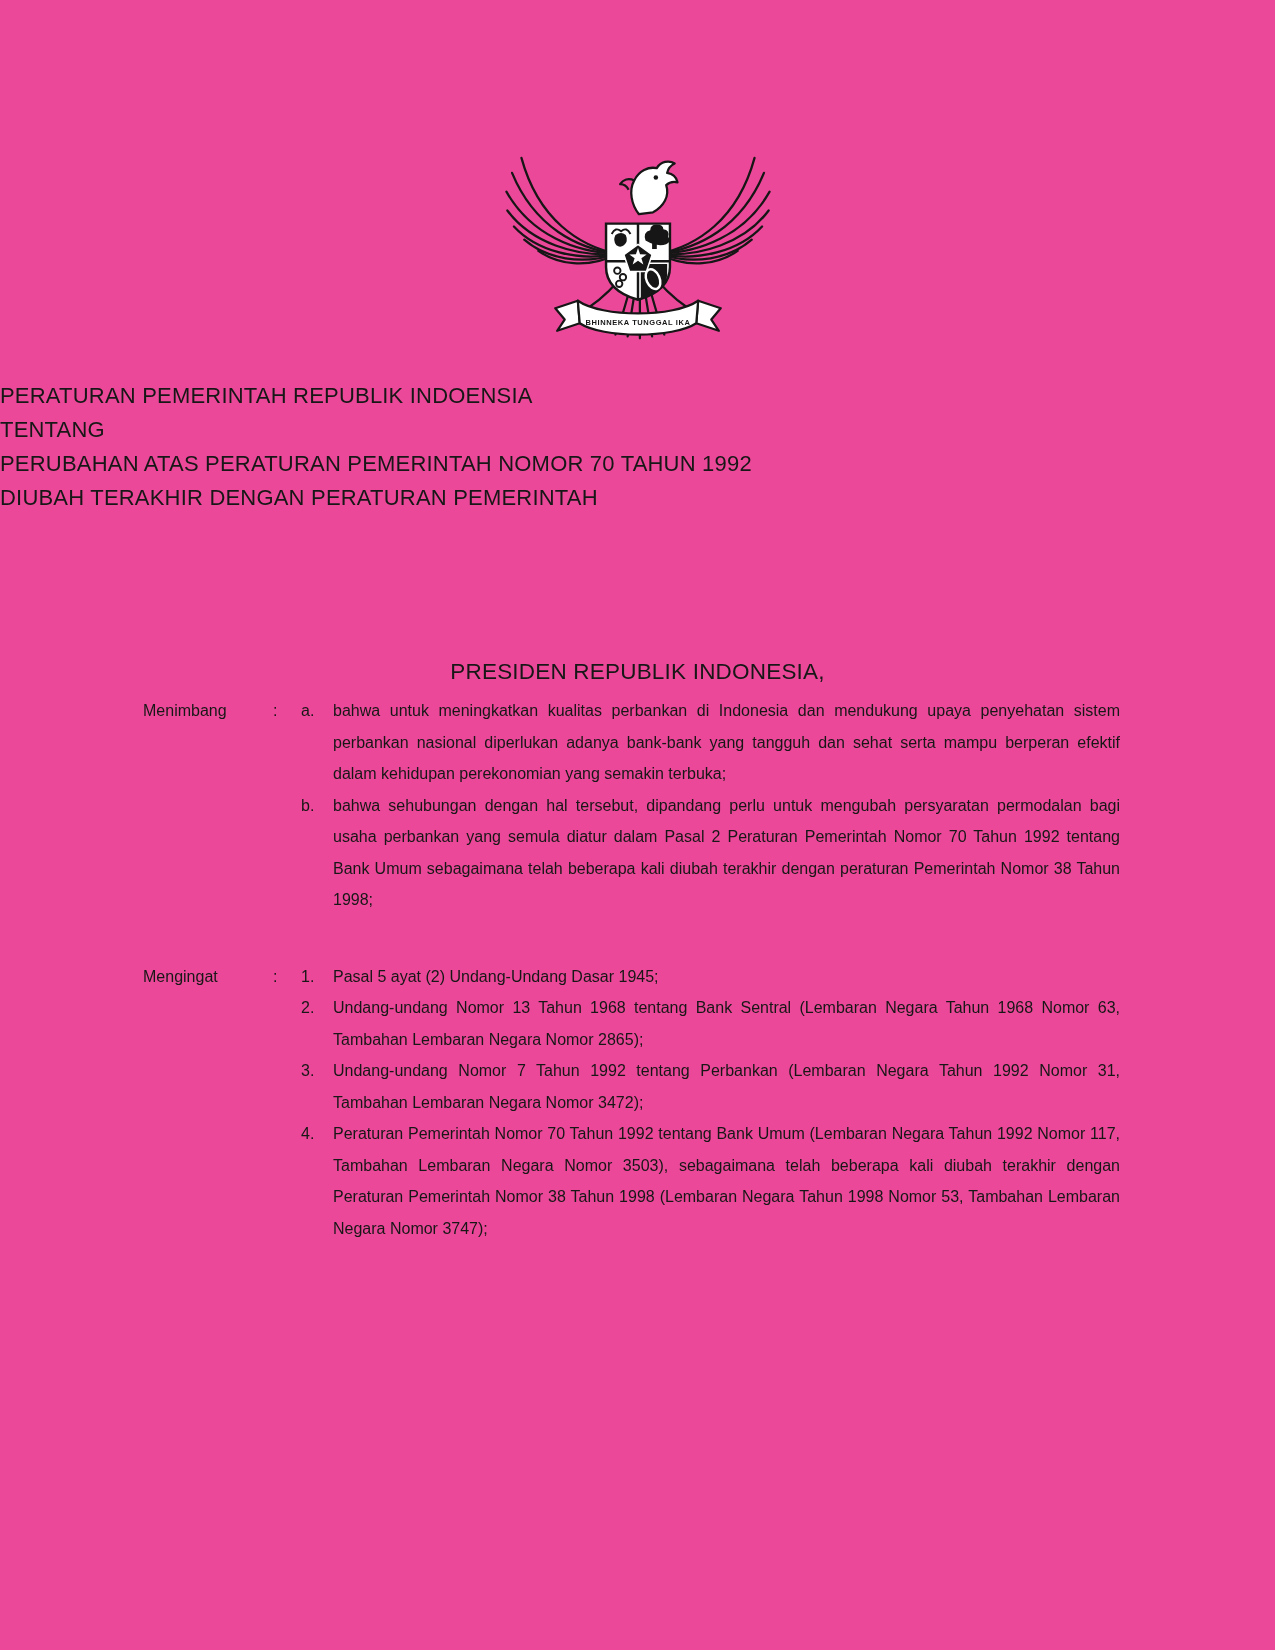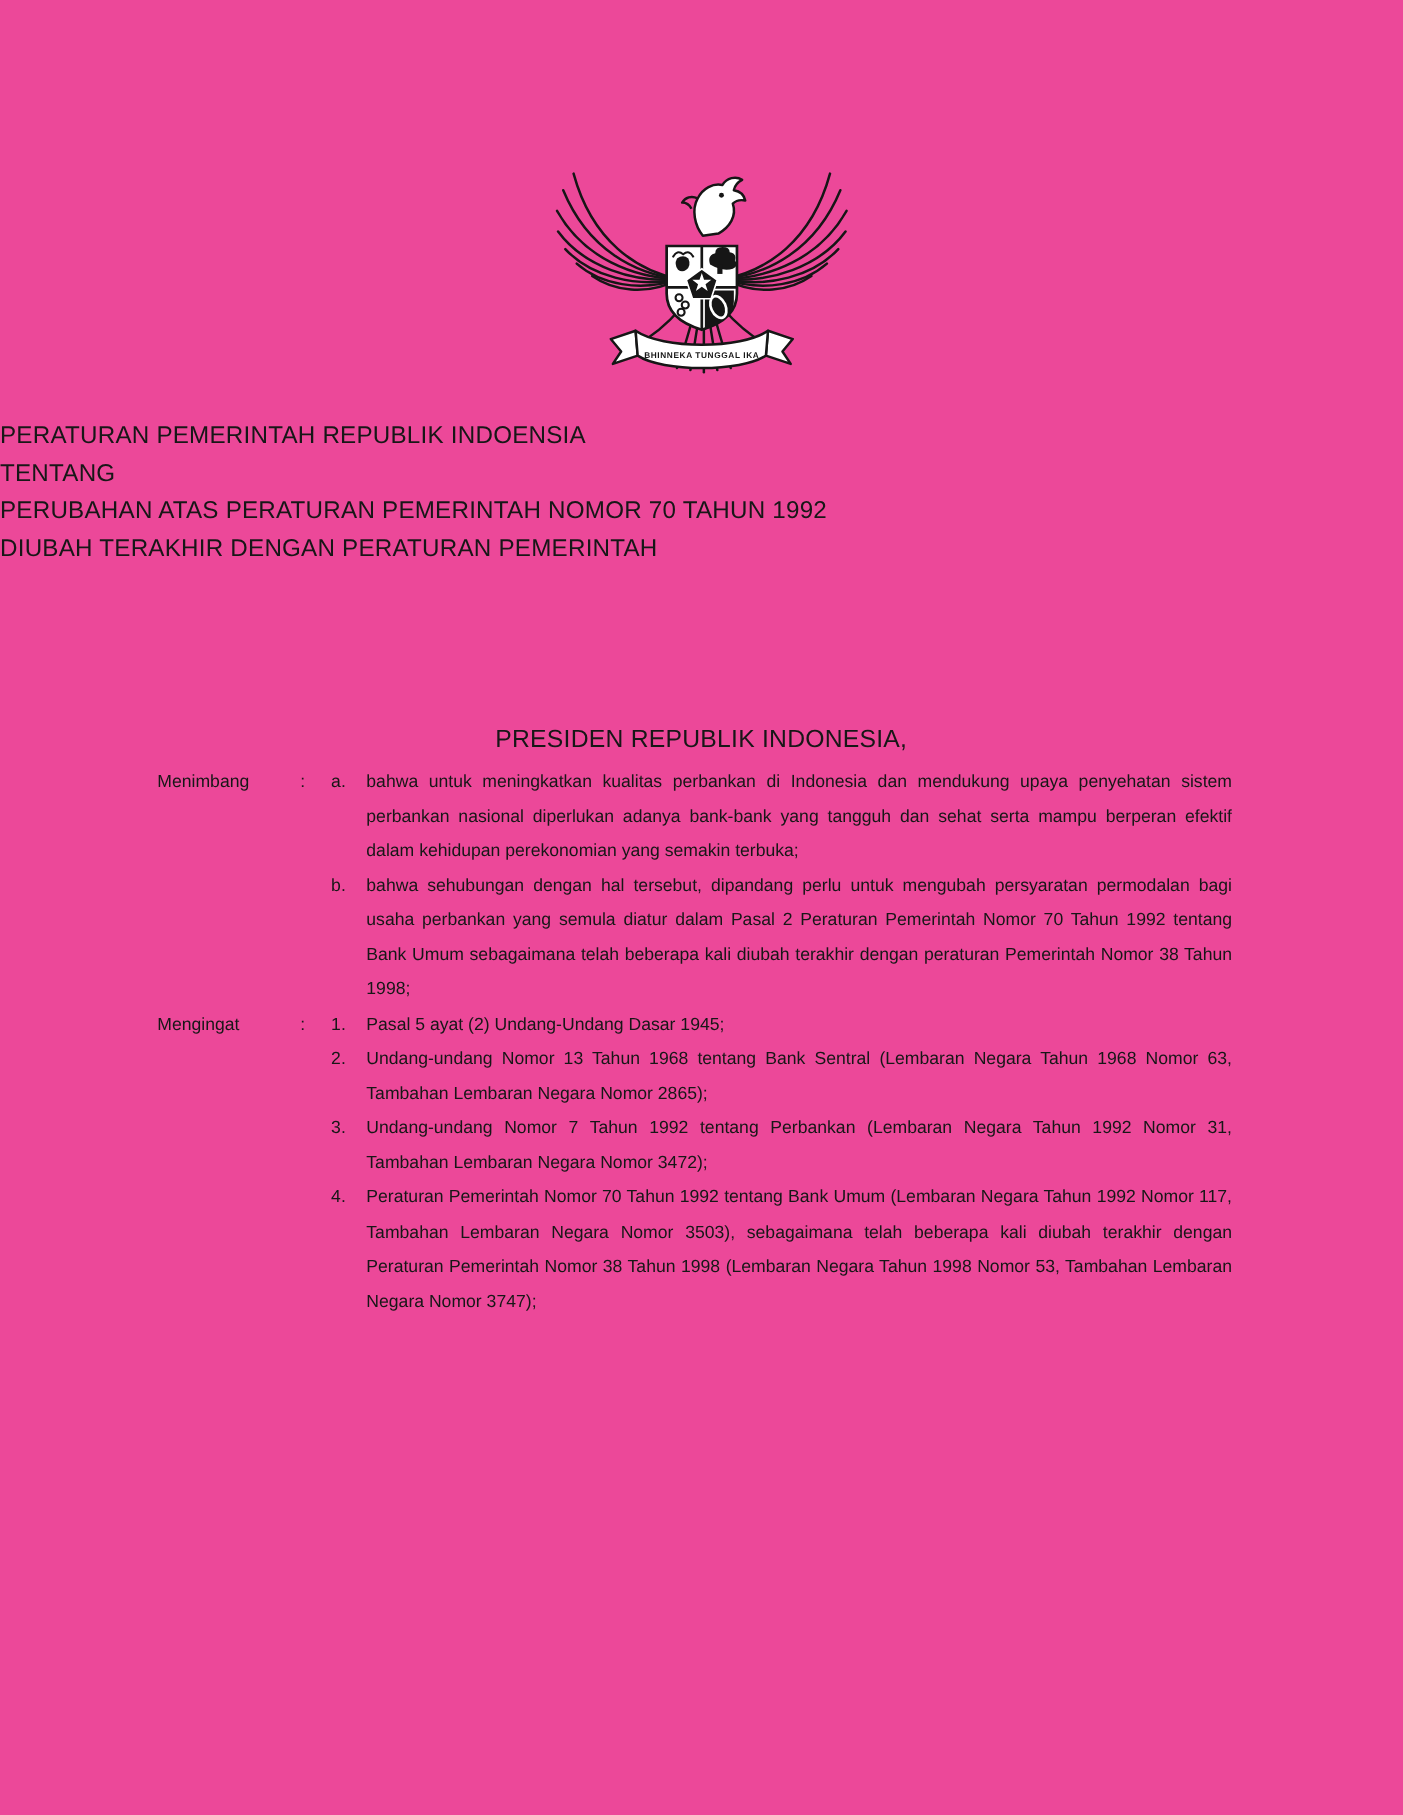--- a/index.html
+++ b/index.html
@@ -49,21 +49,21 @@
     left:143px;
     width:977px;
     font-size:16px;
     line-height:31.5px;
   }
   .section {
     display:grid;
     grid-template-columns:130px 28px 1fr;
     align-items:start;
   }
-  .section + .section { }
+  .section + .section { margin-top:45px; }
   .sec-label { white-space:nowrap; }
   .sec-colon { text-align:left; }
   .item {
     display:grid;
     grid-template-columns:32px 1fr;
     align-items:start;
   }
   .item-text {
     text-align:justify;
     text-align-last:left;

